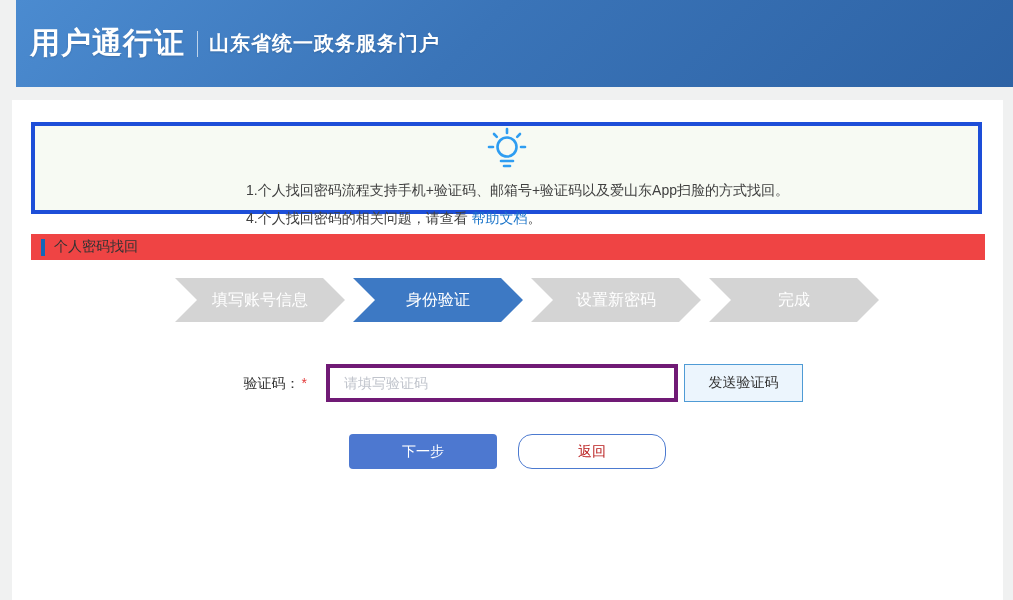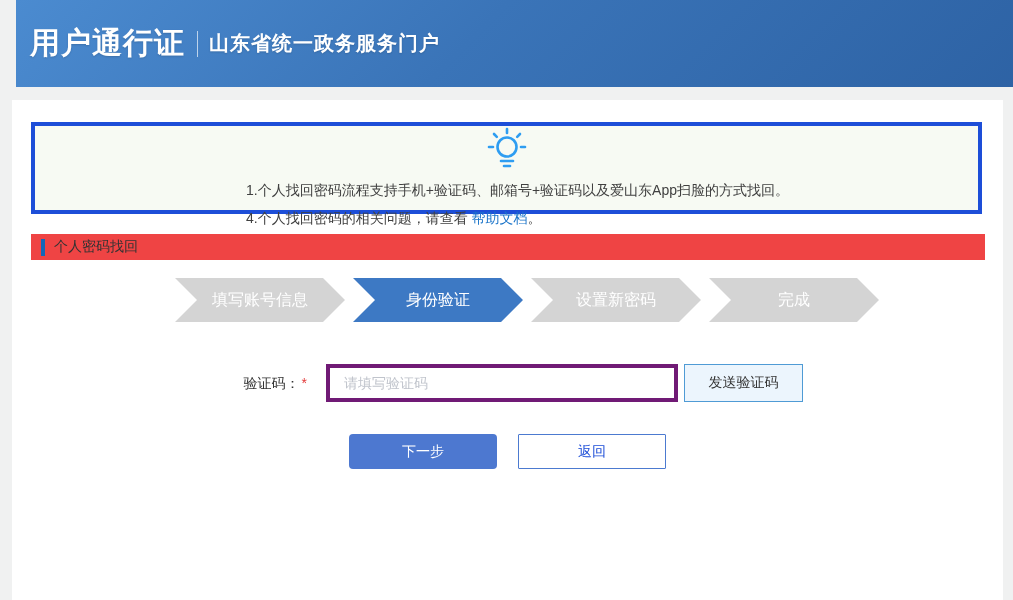--- a/index.html
+++ b/index.html
@@ -53,21 +53,21 @@
   .send-btn{position:absolute;left:672px;top:0;width:119px;height:38px;box-sizing:border-box;
     background:#ecf5fd;border:1px solid #4f9bd5;color:#333333;font-size:14px;cursor:pointer;
     font-family:"Liberation Sans","DejaVu Sans",sans-serif;}
 
   
   .actions{position:absolute;left:0;top:334px;width:100%;height:35px;}
   .next-btn{position:absolute;left:337px;top:0;width:148px;height:35px;background:#4d78d0;
     border:none;border-radius:4px;color:#ffffff;font-size:14px;cursor:pointer;
     font-family:"Liberation Sans","DejaVu Sans",sans-serif;}
   .back-btn{position:absolute;left:506px;top:0;width:148px;height:35px;background:#ffffff;
-    border:1px solid #4c7ad0;border-radius:1px;color:#1d4ed8;font-size:14px;cursor:pointer;
+    border:1px solid #4c7ad0;border-radius:14px;color:#b91c1c;font-size:14px;cursor:pointer;
     box-sizing:border-box;font-family:"Liberation Sans","DejaVu Sans",sans-serif;}
 </style>
 </head>
 <body>
 
 <div id="screen">
 
   <div class="header">
     <div class="header-inner">
       <span class="brand-title">用户通行证</span>

